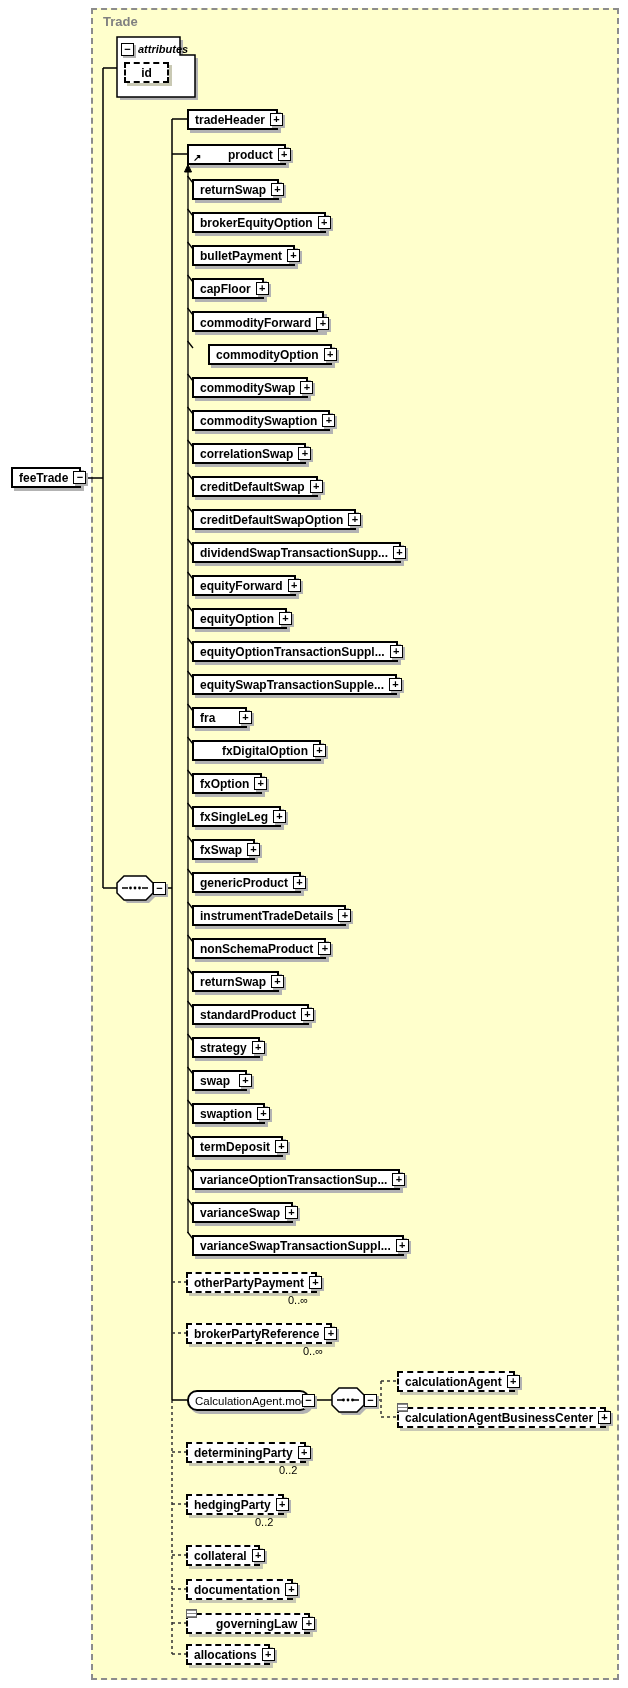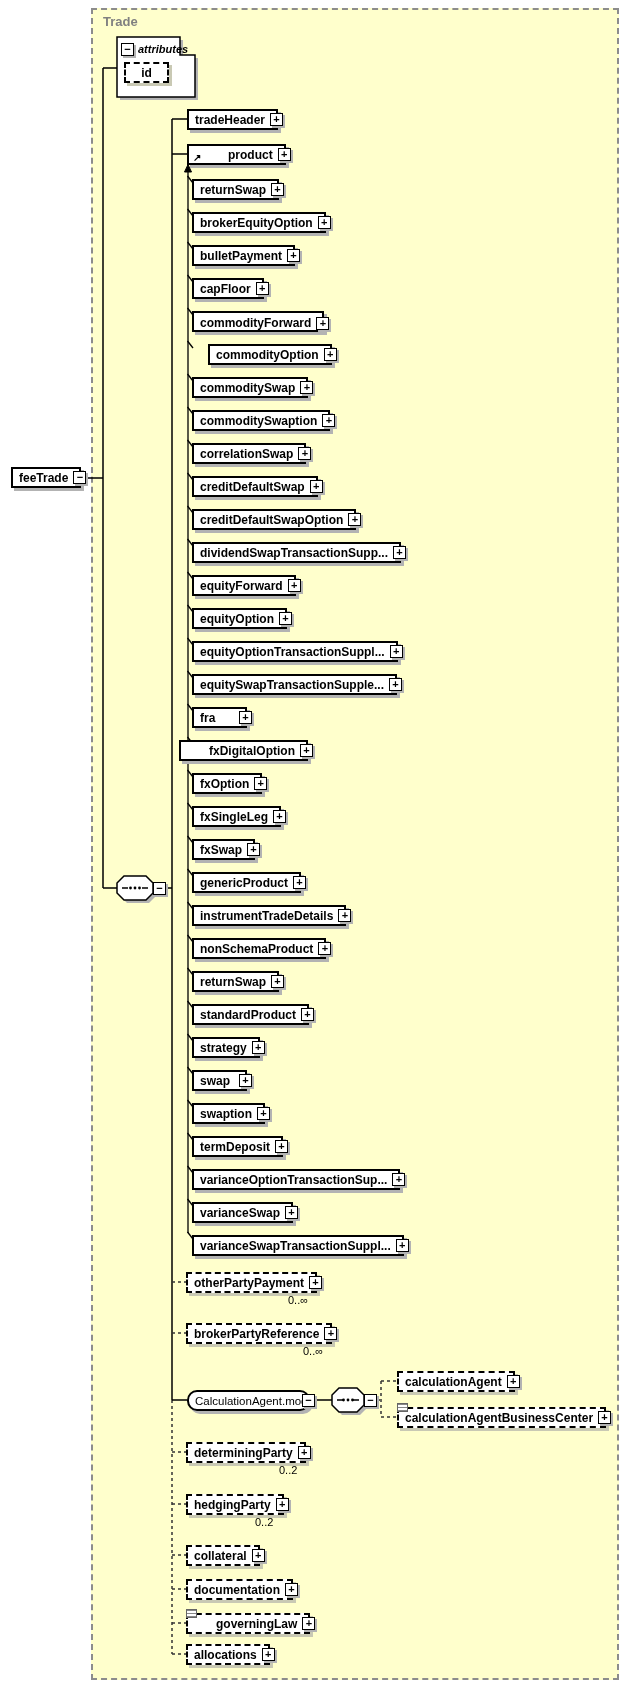--- a/index.html
+++ b/index.html
@@ -180,21 +180,21 @@
       <span class="pm">+</span>
     </div>
     <div class="el" style="left: 192px; top: 674px;">
       <span class="lbl">equitySwapTransactionSupple...</span>
       <span class="pm">+</span>
     </div>
     <div class="el" style="left: 192px; top: 707px;">
       <span class="lbl">fra</span>
       <span class="pm">+</span>
     </div>
-    <div class="el" style="left: 179px; top: 740px; padding-left: 28px;">
+    <div class="el" style="left: 192px; top: 740px; padding-left: 28px;">
       <span class="lbl">fxDigitalOption</span>
       <span class="pm">+</span>
     </div>
     <div class="el" style="left: 192px; top: 773px;">
       <span class="lbl">fxOption</span>
       <span class="pm">+</span>
     </div>
     <div class="el" style="left: 192px; top: 806px;">
       <span class="lbl">fxSingleLeg</span>
       <span class="pm">+</span>

